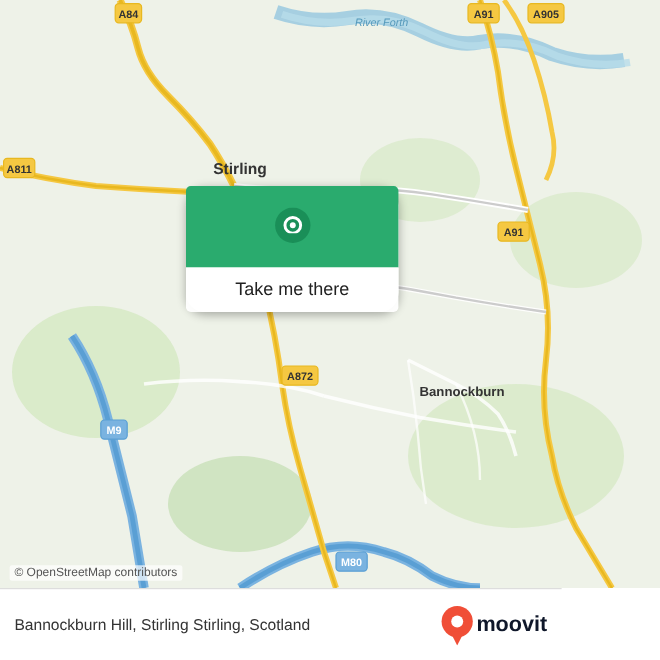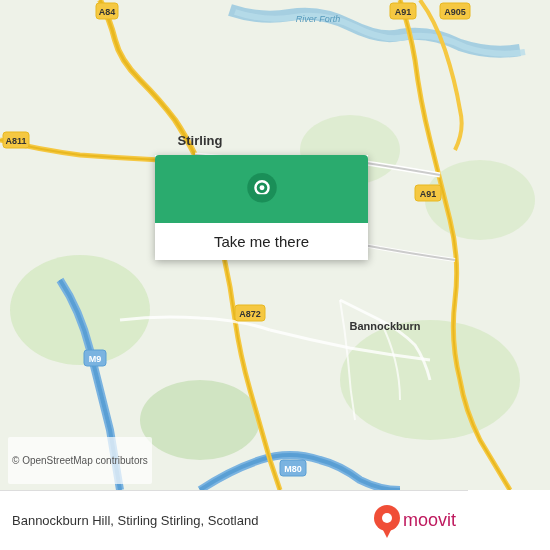--- a/index.html
+++ b/index.html
@@ -23,24 +23,24 @@
     #map-svg {
       position: absolute;
       top: 0; left: 0;
       width: 100%; height: 100%;
     }
 
     #take-me-there-btn {
       position: absolute;
       top: 155px;
       left: 155px;
-      width: 213px;
+      width: 177px;
       background: rgba(255,255,255,0.95);
       border: none;
-      border-radius: 0;
+      border-radius: 16px;
       padding: 0;
       cursor: pointer;
       box-shadow: 0 2px 8px rgba(0,0,0,0.3);
       display: flex;
       flex-direction: column;
       align-items: center;
     }
 
     #btn-green-area {
       width: 100%;
@@ -86,37 +86,37 @@
     }
 
     #moovit-logo {
       display: flex;
       align-items: center;
       gap: 2px;
     }
 
     #moovit-text {
       font-size: 18px;
-      font-weight: normal;
-      color: #be185d;
+      font-weight: bold;
+      color: #0f172a;
     }
 
     #moovit-pin {
       width: 28px;
       height: 34px;
     }
 
     #osm-credit {
       position: absolute;
       bottom: 492px;
       left: 8px;
       font-size: 10px;
       color: #555;
       background: rgba(255,255,255,0.7);
-      padding: 18px 4px;
+      padding: 1px 4px;
       border-radius: 2px;
       z-index: 10;
     }
   </style>
 </head>
 <body>
 
 <div id="map-container">
   <svg id="map-svg" viewBox="0 0 550 490" xmlns="http://www.w3.org/2000/svg">
 

